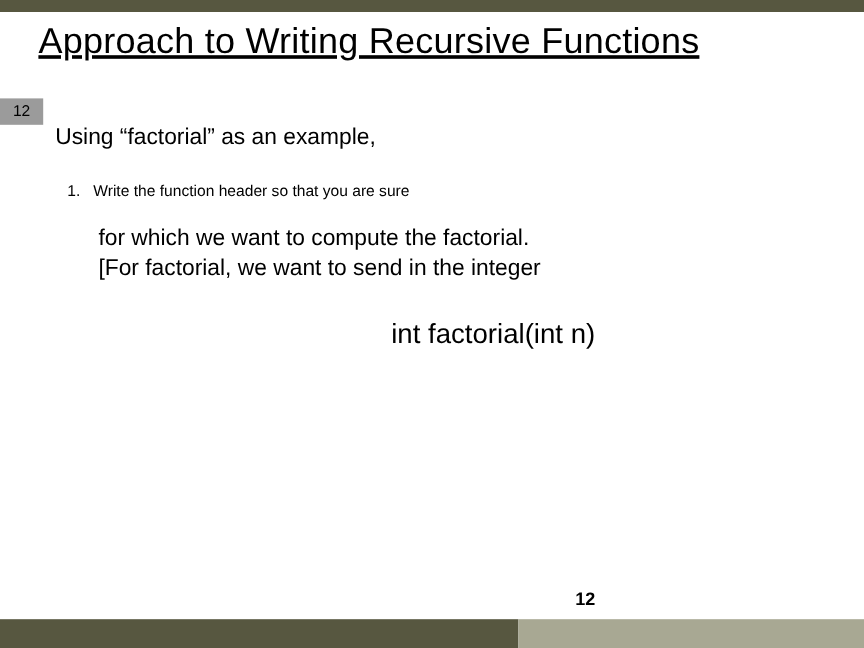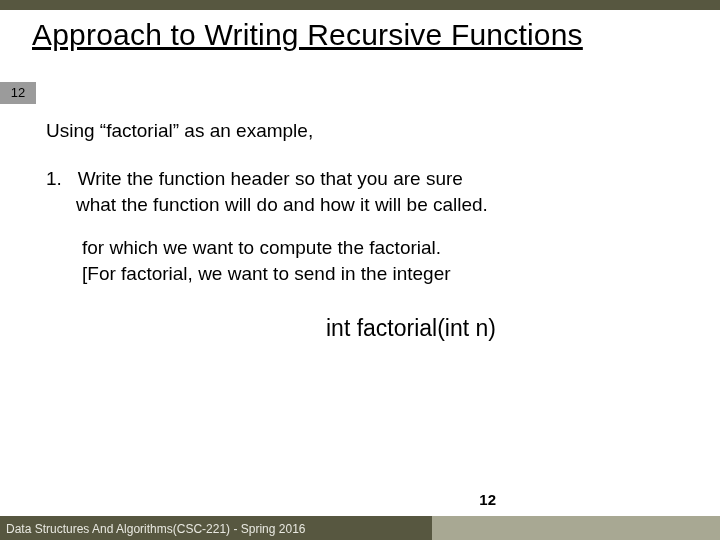--- a/index.html
+++ b/index.html
@@ -1,23 +1,23 @@
 <!DOCTYPE html>
 <html><head>
 <meta charset="utf-8">
 <style>
   * { margin: 0; padding: 0; box-sizing: border-box; }
   html, body { width: 720px; height: 540px; font-family: Arial, Helvetica, sans-serif; background: #fff; overflow: hidden; }
   .slide { position: relative; width: 586px; height: 540px; }
   .topbar { position: absolute; top: 0; left: 0; width: 720px; height: 10px; background: #575740; }
   .title { position: absolute; top: 18px; left: 32px; font-size: 30px; color: #000; text-decoration: underline; letter-spacing: 0.2px; }
   .pagebadge { position: absolute; top: 82px; left: 0; width: 36px; height: 22px; background: #9b9b9b; color: #000; font-size: 13px; text-align: center; line-height: 22px; }
-  .content { position: absolute; top: 120px; left: 46px; width: 610px; color: #000; }
+  .content { position: absolute; top: 104px; left: 46px; width: 610px; color: #000; }
   .intro { font-size: 19px; margin-bottom: 24px; }
-  .step { font-size: 19px; line-height: 1.35; margin-bottom: 18px; }
+  .step { font-size: 13px; line-height: 1.35; margin-left: 10px; margin-bottom: 18px; }
   .step-num { display: inline; }
   .step-text { display: inline; }
   .step-cont { display: block; margin-left: 30px; }
   .bracket { font-size: 19px; line-height: 1.35; margin-left: 36px; margin-top: 6px; margin-bottom: 28px; }
   .code { font-size: 23px; text-align: center; margin-left: 120px; }
   .pagenum-bottom { position: absolute; right: 90px; bottom: 32px; font-size: 15px; font-weight: bold; }
   .footerbar { position: absolute; left: 0; bottom: 0; width: 720px; height: 24px; }
   .footerbar .dark { position: absolute; left: 0; top: 0; width: 432px; height: 24px; background: #575740; }
   .footerbar .light { position: absolute; left: 432px; top: 0; width: 288px; height: 24px; background: #a8a893; }
   .footer-text { position: absolute; left: 6px; bottom: 4px; font-size: 12px; color: #e8e8e0; z-index: 2; }
@@ -32,31 +32,29 @@
 
   <div class="pagebadge">12</div>
 
   <div class="content">
     <div class="intro">Using “factorial” as an example,</div>
 
     <div class="step">
       <span class="step-num">1.</span>
       <span> &nbsp; </span>
       <span class="step-text">Write the function header so that you are sure</span>
-      <span class="step-cont">what the function will do and how it will be called.</span>
     </div>
 
     <div class="bracket">
       <div>for which we want to compute the factorial.</div>
       <div>[For factorial, we want to send in the integer</div>
     </div>
 
     <div class="code">int factorial(int n)</div>
   </div>
 
   <div class="pagenum-bottom">12</div>
 
   <div class="footerbar">
     <div class="dark"></div>
     <div class="light"></div>
   </div>
-  <div class="footer-text">Data Structures And Algorithms(CSC-221) - Spring 2016</div>
 </div>
 
 </body></html>

